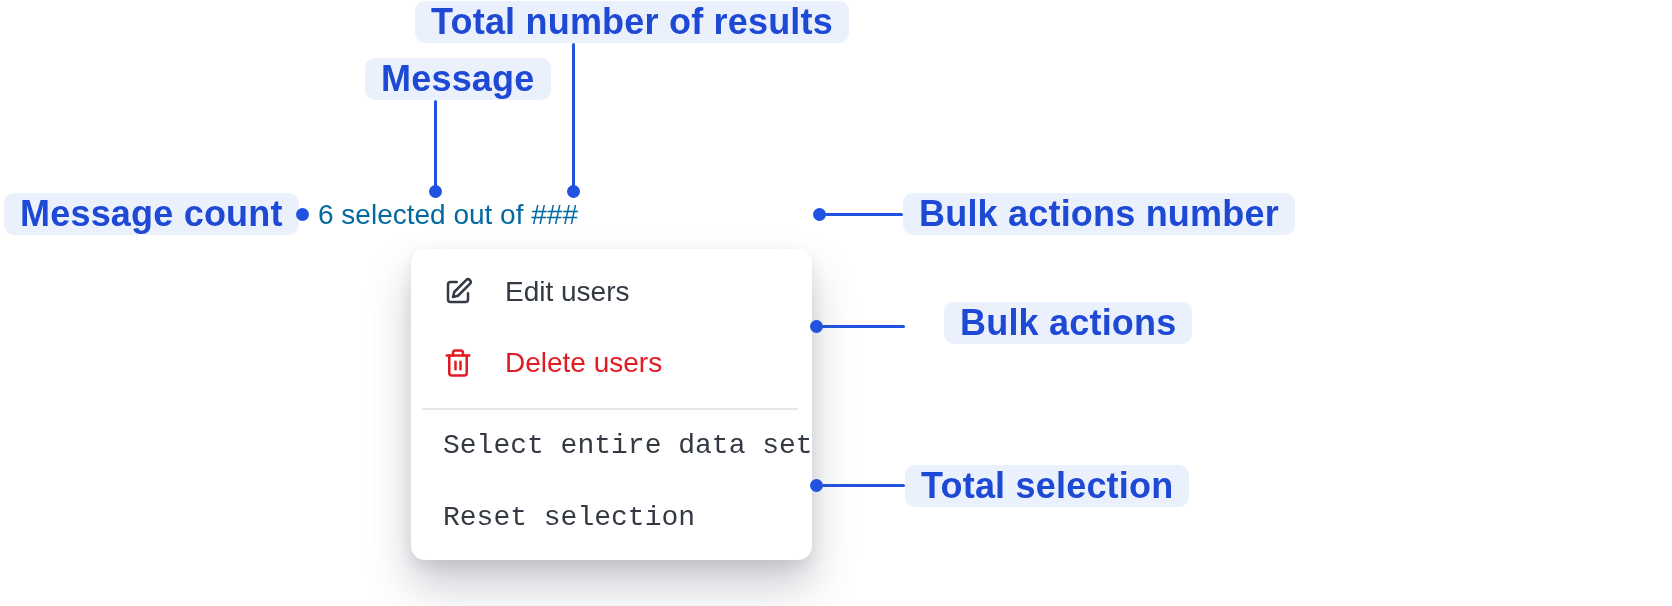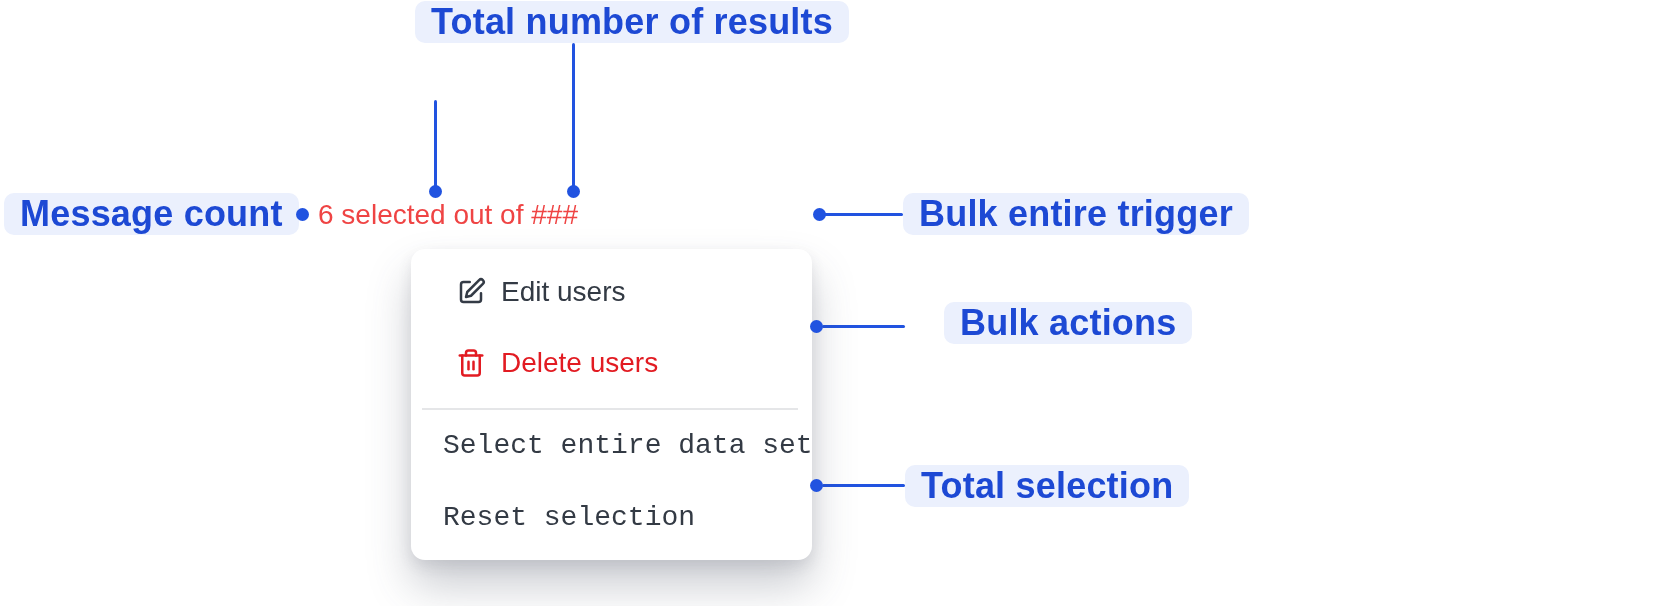--- a/index.html
+++ b/index.html
@@ -15,41 +15,41 @@
     z-index:6;
   }
   
   .hline,.vline{position:absolute;background:#2153e0;z-index:4;}
   .hline{height:3px;border-radius:2px;}
   .vline{width:3px;border-radius:2px;}
   .dot{position:absolute;width:13px;height:13px;border-radius:50%;background:#2153e0;z-index:7;}
   
   .message{
     position:absolute;left:318px;top:200px;font-size:28px;line-height:30px;
-    color:#ef4444;white-space:nowrap;z-index:3;
+    color:#0369a1;white-space:nowrap;z-index:3;
   }
   .actions-btn{
     position:absolute;left:638px;top:186px;width:176px;height:56px;
     display:flex;align-items:center;justify-content:center;gap:16px;
     background:#ffffff;border:1.5px solid #ccced1;border-radius:10px;
     box-shadow:0 2px 5px rgba(40,44,52,.22);
     font-size:28px;color:#2b323c;font-weight:500;cursor:pointer;z-index:3;
     font-family:inherit;
   }
   .actions-btn .chev{display:flex;align-items:center;}
   
   .menu-panel{
     position:absolute;left:411px;top:249px;width:401px;box-sizing:border-box;
     padding:14px 0 13px;background:#ffffff;border-radius:14px;
     box-shadow:0 26px 44px rgba(70,74,92,.28), 0 6px 14px rgba(70,74,92,.12);
     z-index:5;
   }
   .menu-item{
-    height:58px;display:flex;align-items:center;gap:15px;
-    padding:0 14px 0 45px;font-size:28px;color:#333a44;cursor:pointer;
+    height:58px;display:flex;align-items:center;gap:32px;
+    padding:0 14px 0 32px;font-size:28px;color:#333a44;cursor:pointer;
     white-space:nowrap;
   }
   .menu-item + .menu-item{margin-top:13px;}
   .menu-item.danger{color:#e21b22;}
   .menu-item .mi-icon{display:flex;align-items:center;flex:0 0 auto;}
   .menu-divider{height:1.5px;background:#e5e6e8;margin:16px 14px 7px 11px;border:0;}
   .menu-item.plain{padding-left:32px;font-family:Liberation Mono, monospace;}
   .menu-item.plain + .menu-item.plain{margin-top:14px;}
 </style>
 </head>
@@ -67,25 +67,28 @@
   <div class="dot" style="left:429px;top:185px;"></div>
   <div class="dot" style="left:567px;top:185px;"></div>
   <div class="dot" style="left:296px;top:208px;"></div>
   <div class="dot" style="left:813px;top:208px;"></div>
   <div class="dot" style="left:810px;top:320px;"></div>
   <div class="dot" style="left:810px;top:479px;"></div>
 
   <div class="pill" style="left:415px;top:1px;">
     <span>Total number of results</span>
   </div>
+  <div class="pill" style="left:365px;top:58px;">
+    <span>Message</span>
+  </div>
   <div class="pill" style="left:4px;top:193px;">
     <span>Message count</span>
   </div>
   <div class="pill" style="left:903px;top:193px;">
-    <span>Bulk entire trigger</span>
+    <span>Bulk actions number</span>
   </div>
   <div class="pill" style="left:905px;top:302px;margin-left:39px;">
     <span>Bulk actions</span>
   </div>
   <div class="pill" style="left:905px;top:465px;">
     <span>Total selection</span>
   </div>
 
   <div class="message">6 selected out of ###</div>
 

